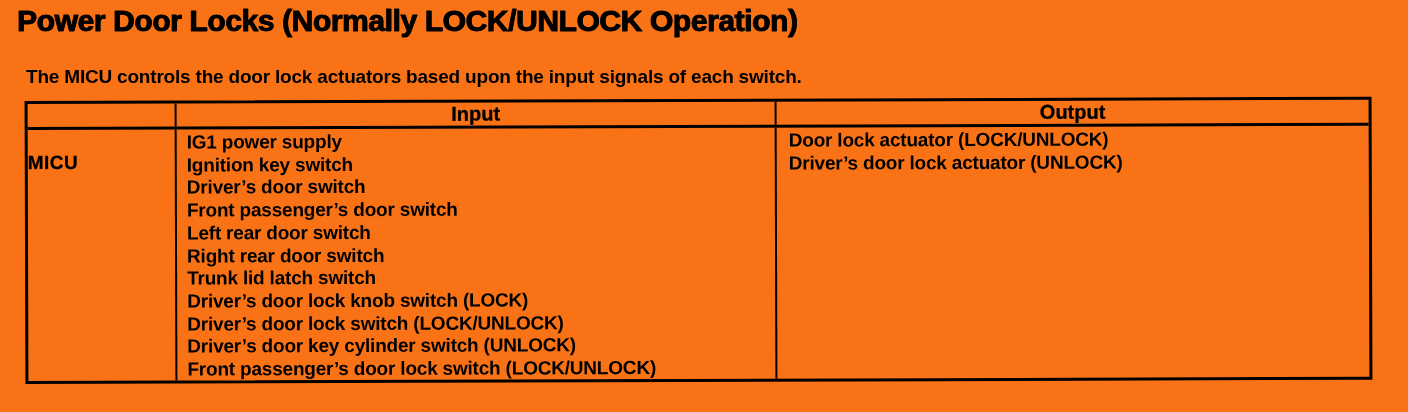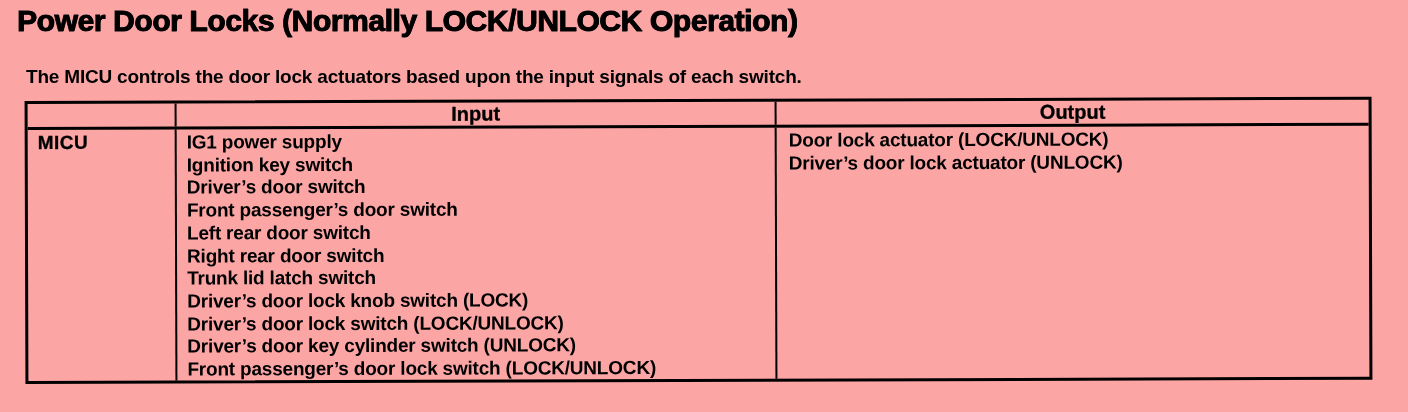--- a/index.html
+++ b/index.html
@@ -4,21 +4,21 @@
 <style>
   html, body {
     margin: 0;
     padding: 0;
     background: #ffffff;
   }
   .sheet {
     position: relative;
     width: 1408px;
     height: 412px;
-    background: #fca5a5;
+    background: #f97316;
     color: #000000;
     font-family: "Liberation Sans", sans-serif;
     overflow: hidden;
   }
   .page-title {
     position: absolute;
     left: 17px;
     top: 4px;
     margin: 0;
     font-size: 30px;
@@ -70,21 +70,22 @@
   }
   .header-label {
     display: block;
     text-align: center;
     font-size: 20px;
     font-weight: 700;
     line-height: 23px;
     -webkit-text-stroke: 0.3px #000;
   }
   .component-cell {
-    padding: 2px 0 0 10px;
+    padding: 2px 0 0 0;
+    margin-top: 20px;
   }
   .component-label {
     font-size: 19px;
     font-weight: 700;
     letter-spacing: 0.5px;
     -webkit-text-stroke: 0.3px #000;
   }
   .inputs-cell {
     padding: 2px 0 0 10px;
   }

